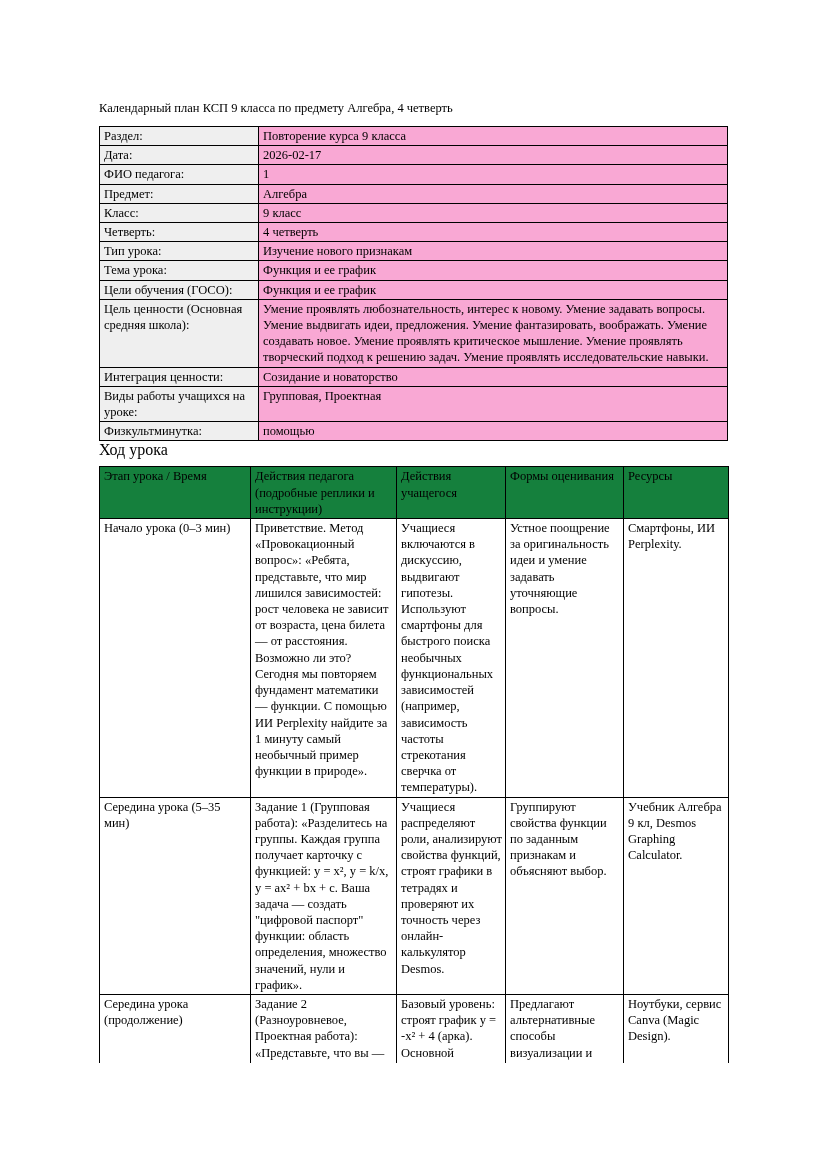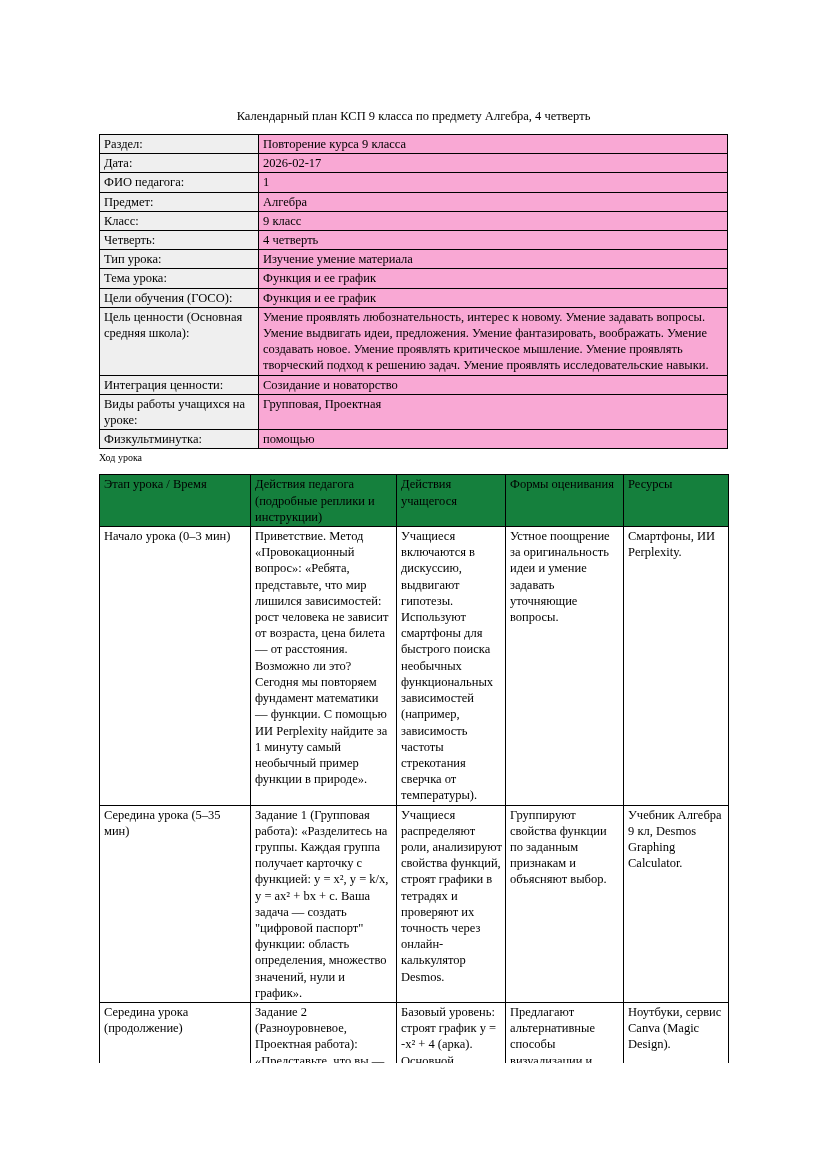--- a/index.html
+++ b/index.html
@@ -25,23 +25,22 @@
   }
   .content {
     position: absolute;
     left: 99px;
     top: 96px;
     width: 629px;
   }
   .doc-title {
     font-size: 12.5px;
     line-height: 17px;
-    margin: 12px 0 9px 0;
+    margin: 4px 0 9px 0;
     white-space: nowrap;
-    text-align: center;
   }
   table.grid {
     border-collapse: collapse;
     width: 629px;
     table-layout: fixed;
     font-size: 12.5px;
     line-height: 16.2px;
     padding-left: 28px;
   }
   table.grid td, table.grid th {
@@ -56,21 +55,21 @@
   
   .info-table .k {
     background: #efefef;
     width: 151px;
   }
   .info-table .v {
     background: #f9a8d4;
   }
   
   .section-caption {
-    font-size: 10px;
+    font-size: 16px;
     line-height: 16px;
     margin: 1px 0 8px 0;
   }
   
   .plan-table thead td {
     background: #15803d;
   }
   .plan-table col.c1 { width: 151px; }
   .plan-table col.c2 { width: 146px; }
   .plan-table col.c3 { width: 109px; }
@@ -120,21 +119,21 @@
         <tr>
           <td class="k">Класс:</td>
           <td class="v">9 класс</td>
         </tr>
         <tr>
           <td class="k">Четверть:</td>
           <td class="v">4 четверть</td>
         </tr>
         <tr>
           <td class="k">Тип урока:</td>
-          <td class="v">Изучение умение материала</td>
+          <td class="v">Изучение нового признакам</td>
         </tr>
         <tr>
           <td class="k">Тема урока:</td>
           <td class="v">Функция и ее график</td>
         </tr>
         <tr>
           <td class="k">Цели обучения (ГОСО):</td>
           <td class="v">Функция и ее график</td>
         </tr>
         <tr>

